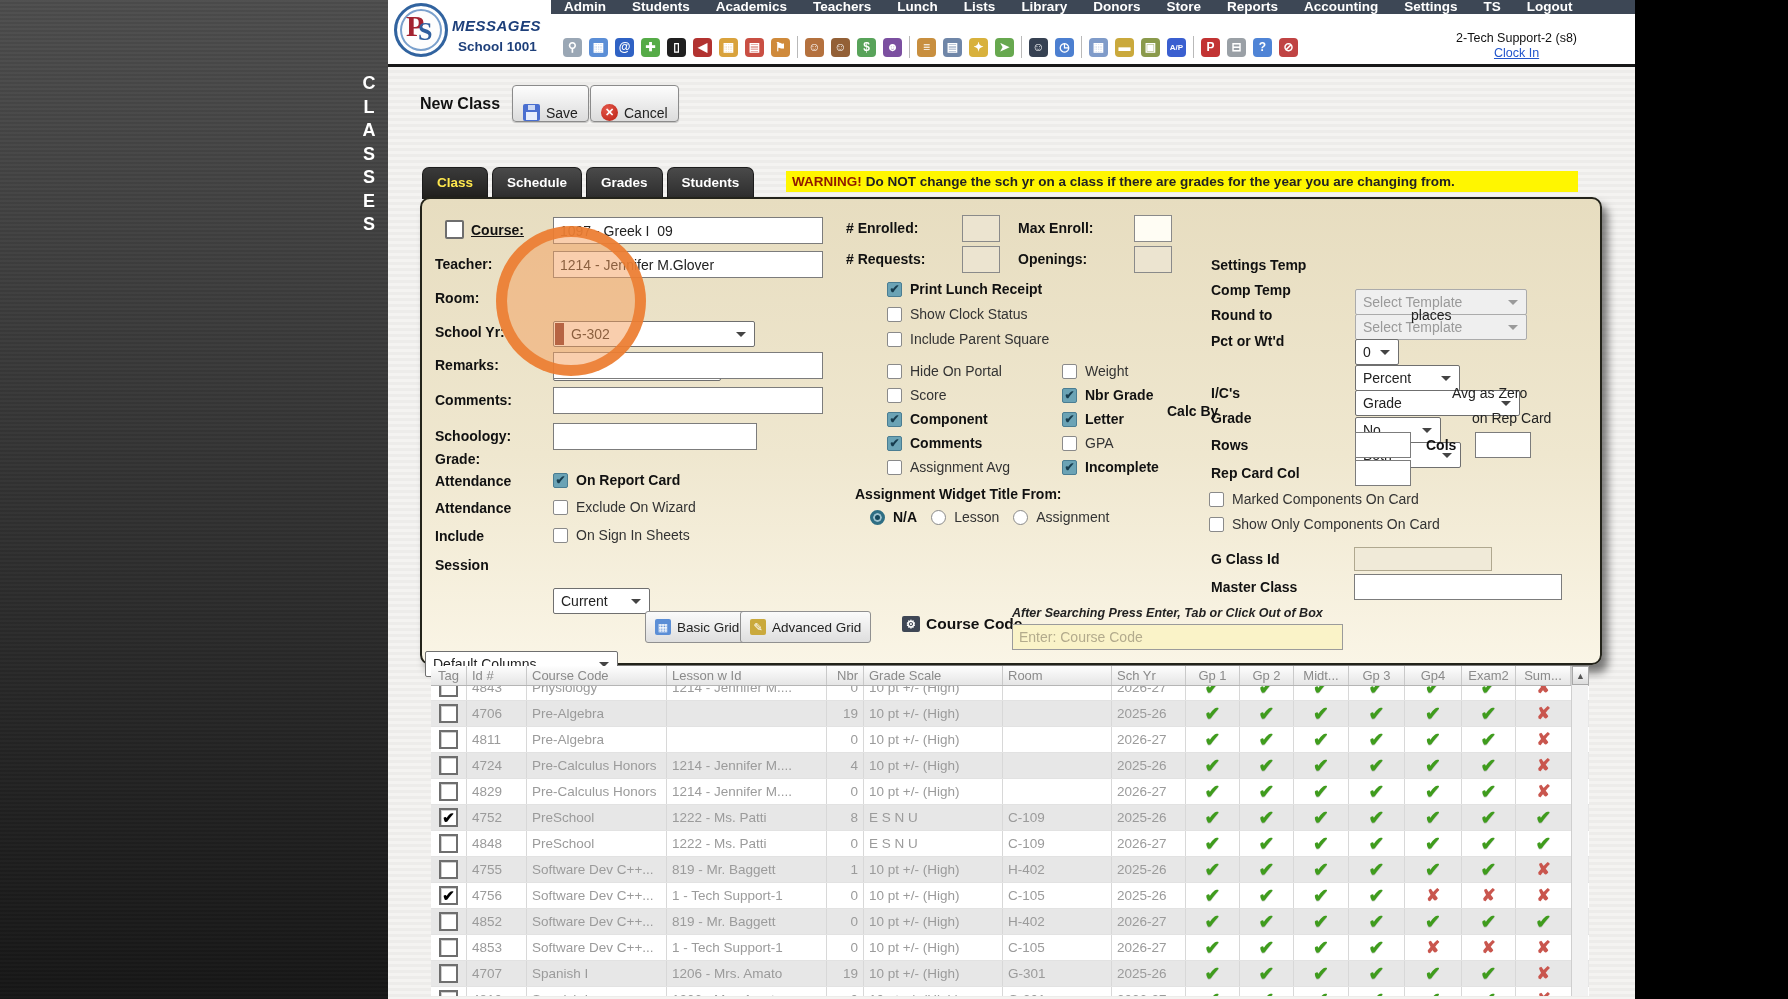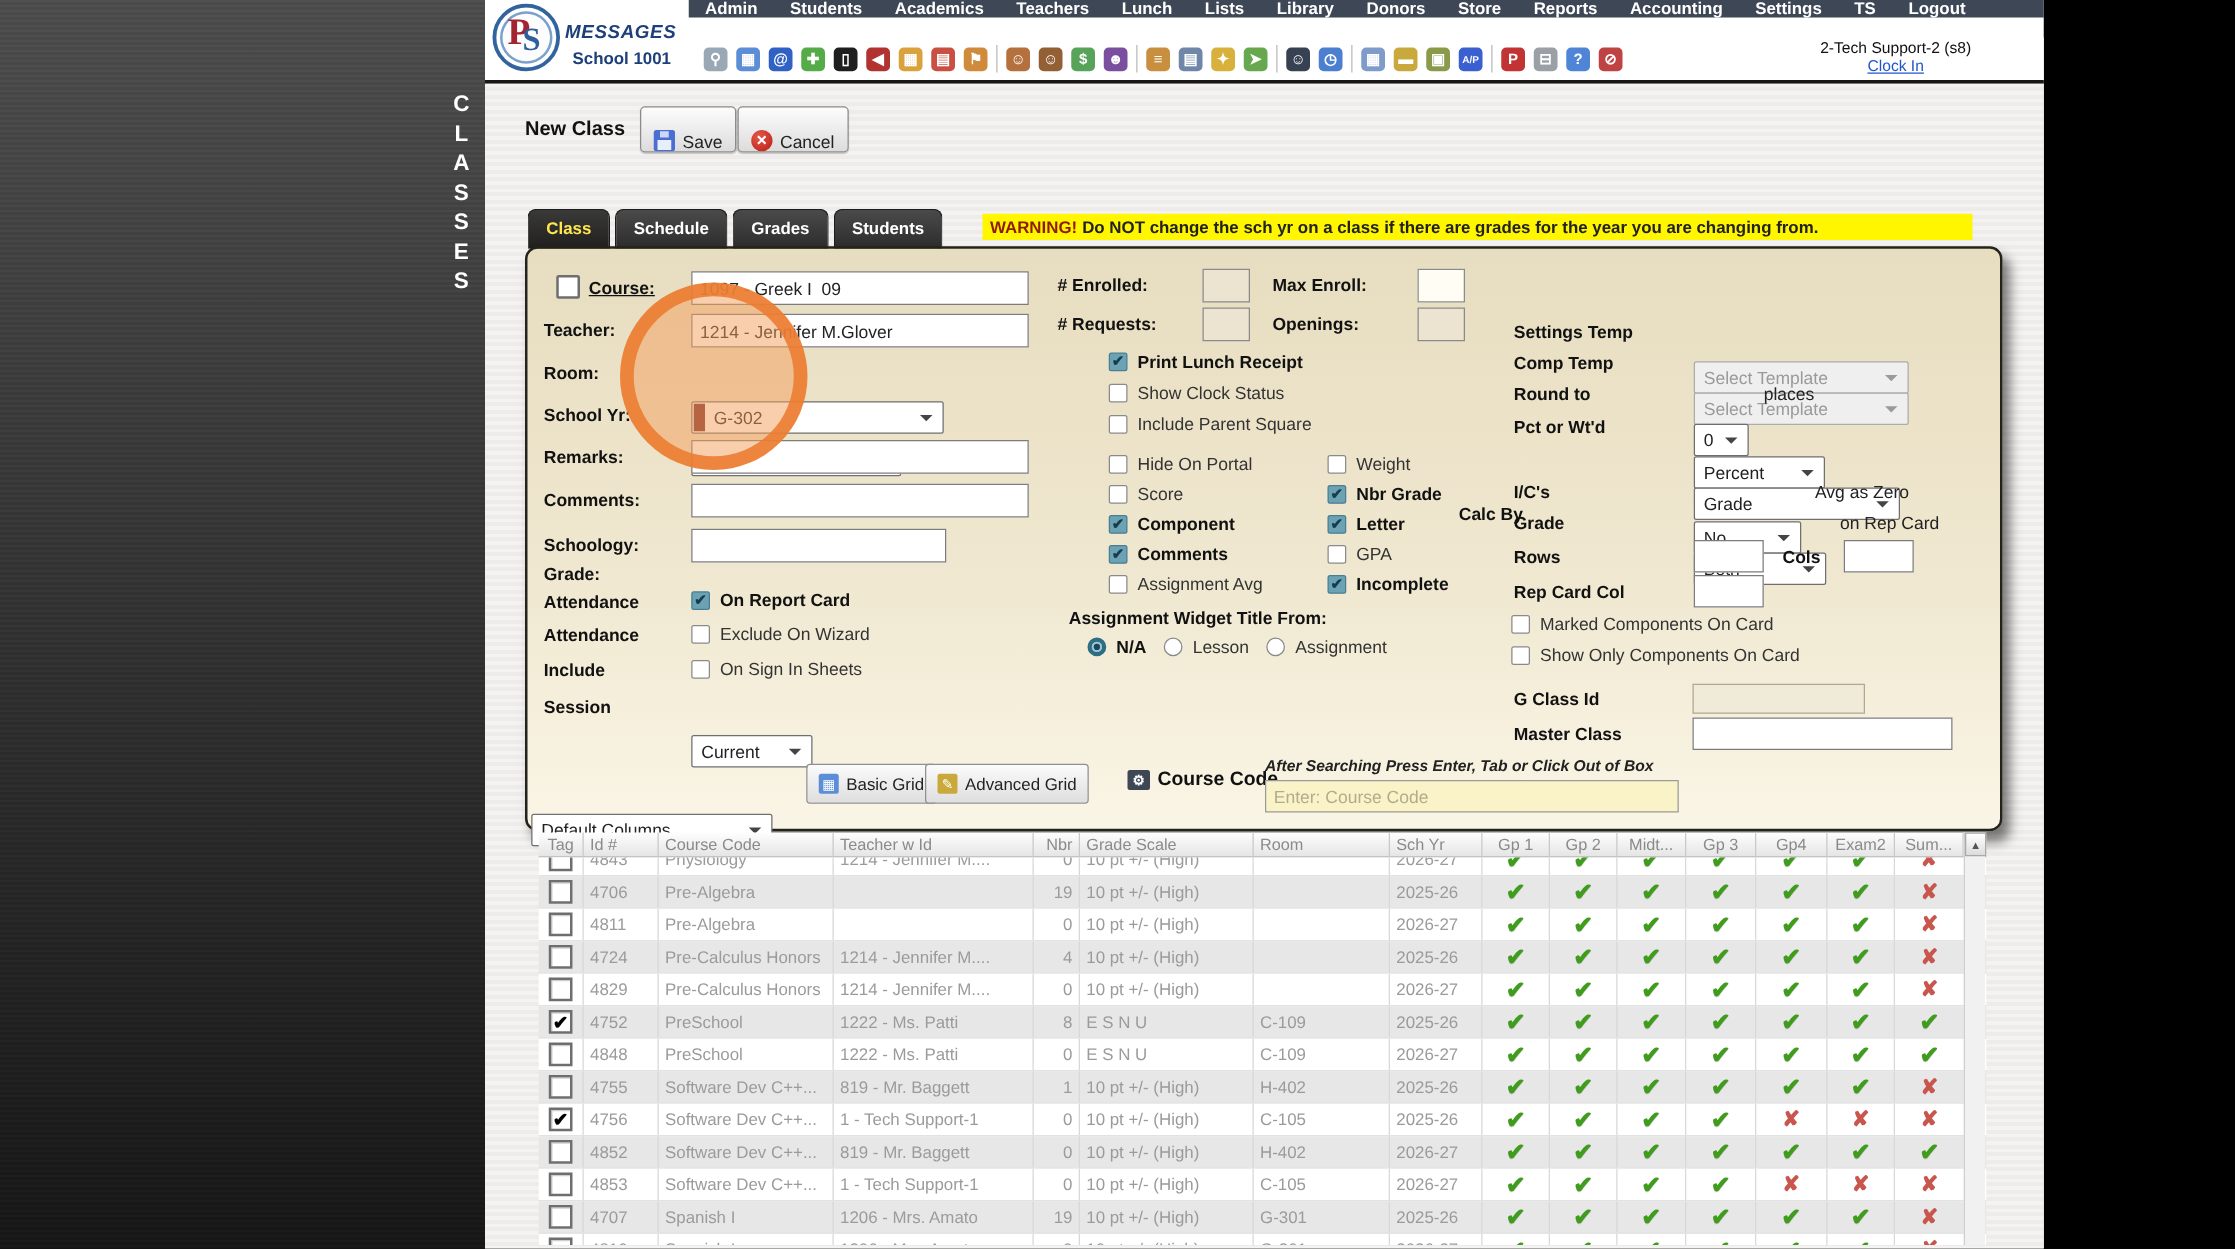--- a/index.html
+++ b/index.html
@@ -451,21 +451,21 @@
         <span>Course Code</span>
       </div>
       <div id="hint">After Searching Press Enter, Tab or Click Out of Box</div>
       <input id="course-code-input" placeholder="Enter: Course Code" style="">
 
       <div id="tablewrap">
         <div class="thead" id="thead">
             <div class="tcell c0">Tag</div>
             <div class="tcell c1">Id #</div>
             <div class="tcell c2">Course Code</div>
-            <div class="tcell c3">Teacher w Id</div>
+            <div class="tcell c3">Lesson w Id</div>
             <div class="tcell c4">Nbr</div>
             <div class="tcell c5">Grade Scale</div>
             <div class="tcell c6">Room</div>
             <div class="tcell c7">Sch Yr</div>
             <div class="tcell c8">Gp 1</div>
             <div class="tcell c9">Gp 2</div>
             <div class="tcell c10">Midt...</div>
             <div class="tcell c11">Gp 3</div>
             <div class="tcell c12">Gp4</div>
             <div class="tcell c13">Exam2</div>

